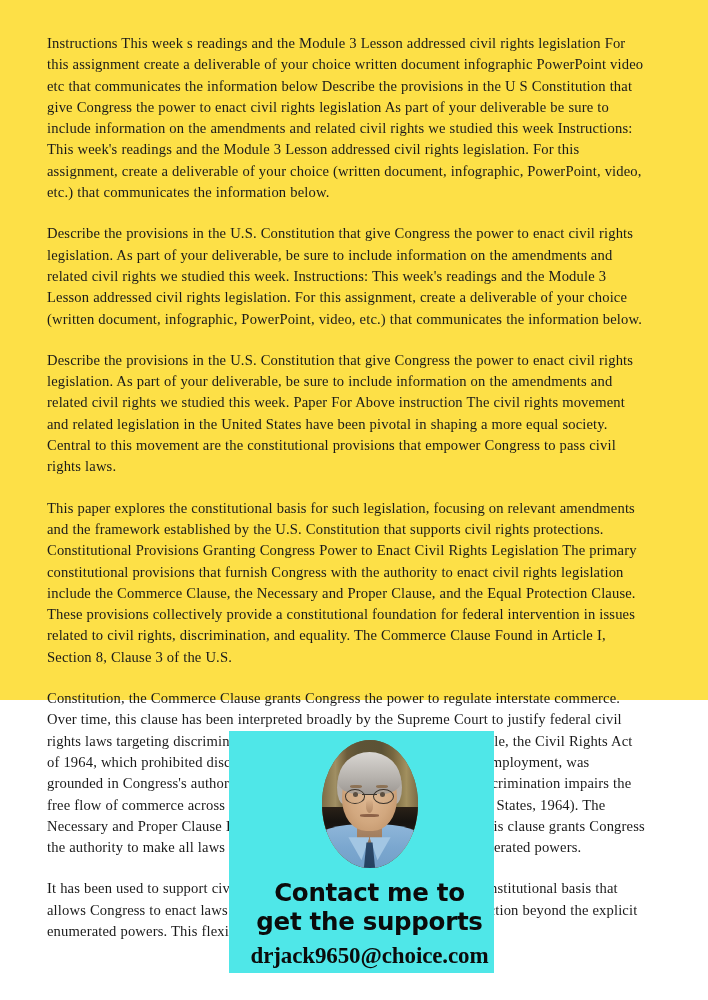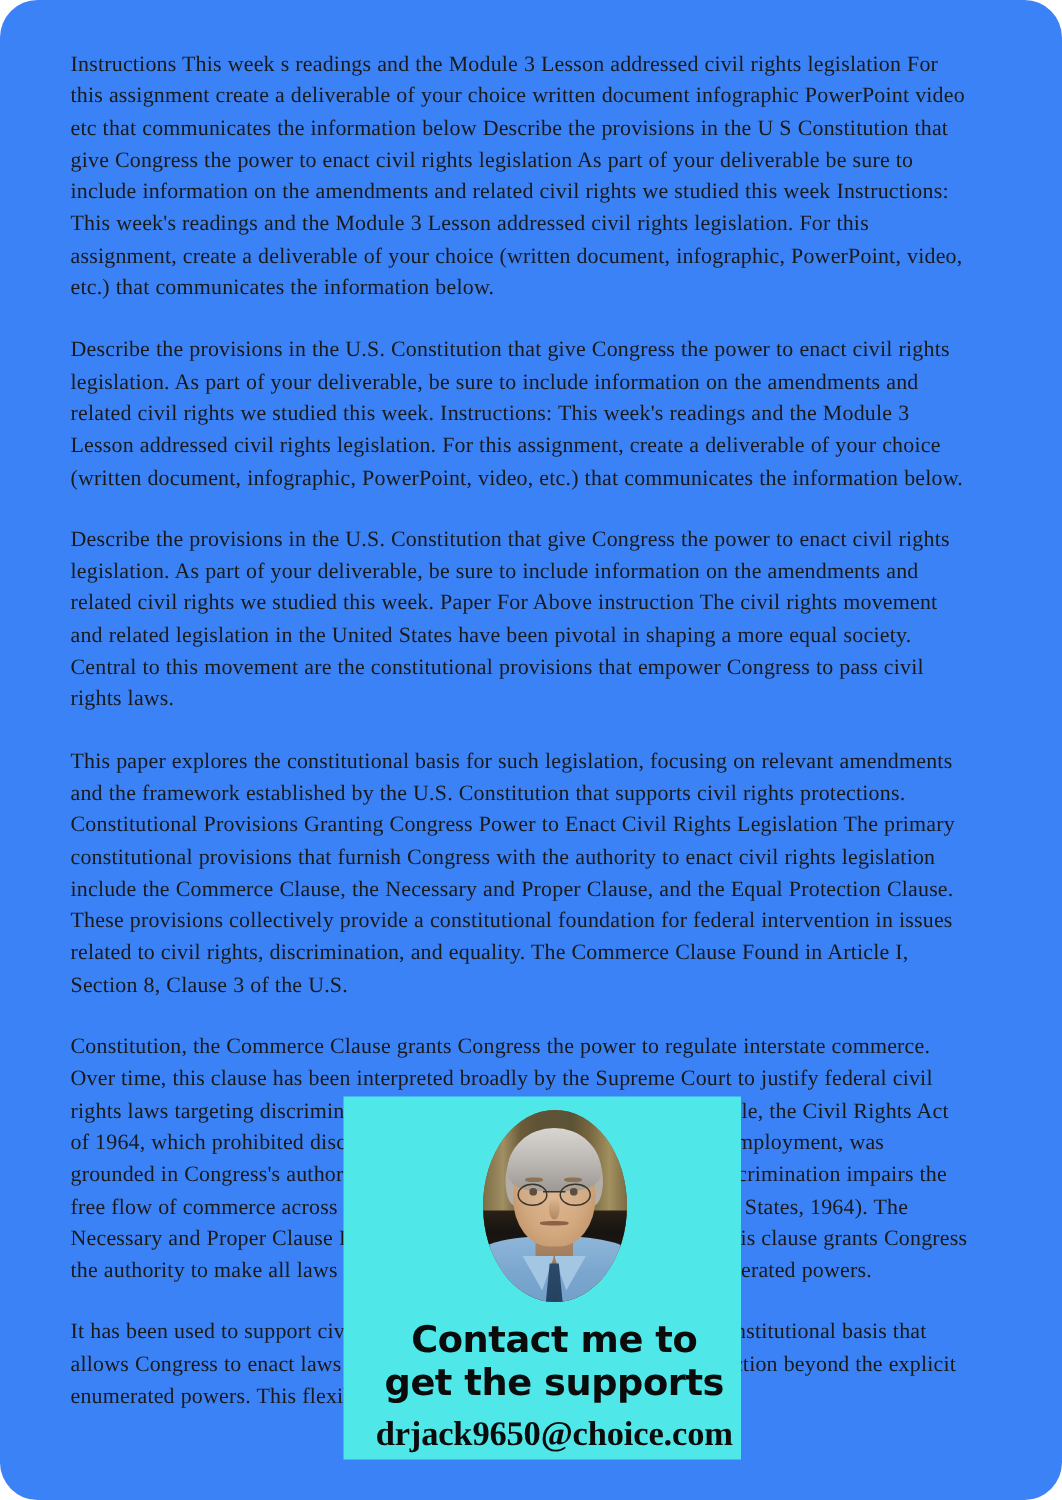--- a/index.html
+++ b/index.html
@@ -16,23 +16,22 @@
     font-family: "Liberation Serif", "DejaVu Serif", serif;
     -webkit-font-smoothing: antialiased;
   }
 
   
   #page {
     position: absolute;
     left: 0;
     top: 0;
     width: 708px;
-    height: 1000px;
-    background: #3b82f6;
-    border-radius: 25px;
+    height: 700px;
+    background: #fde047;
   }
 
   #doc-body {
     position: absolute;
     left: 47px;
     top: 33px;
     width: 600px;
   }
 
   .para {

